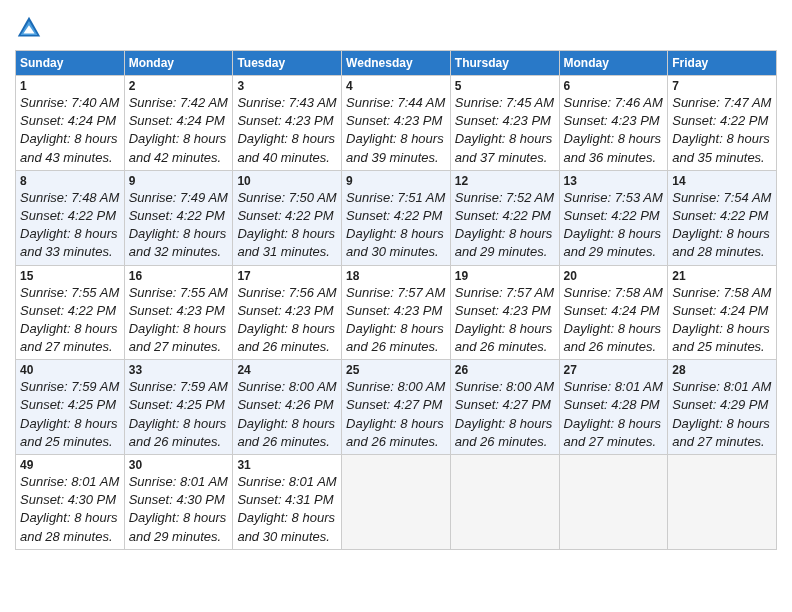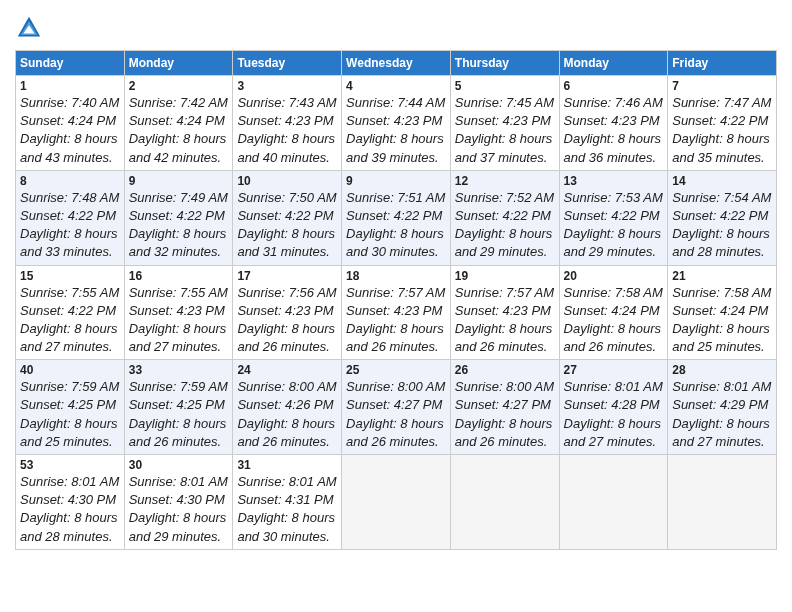--- a/index.html
+++ b/index.html
@@ -251,21 +251,21 @@
             <span class="day-num">27</span>
             <div class="day-detail">Sunrise: 8:01 AM<br>Sunset: 4:28 PM<br>Daylight: 8 hours and 27 minutes.</div>
           </td>
           <td>
             <span class="day-num">28</span>
             <div class="day-detail">Sunrise: 8:01 AM<br>Sunset: 4:29 PM<br>Daylight: 8 hours and 27 minutes.</div>
           </td>
         </tr>
         <tr>
           <td>
-            <span class="day-num">53</span>
+            <span class="day-num">49</span>
             <div class="day-detail">Sunrise: 8:01 AM<br>Sunset: 4:30 PM<br>Daylight: 8 hours and 28 minutes.</div>
           </td>
           <td>
             <span class="day-num">30</span>
             <div class="day-detail">Sunrise: 8:01 AM<br>Sunset: 4:30 PM<br>Daylight: 8 hours and 29 minutes.</div>
           </td>
           <td>
             <span class="day-num">31</span>
             <div class="day-detail">Sunrise: 8:01 AM<br>Sunset: 4:31 PM<br>Daylight: 8 hours and 30 minutes.</div>
           </td>

